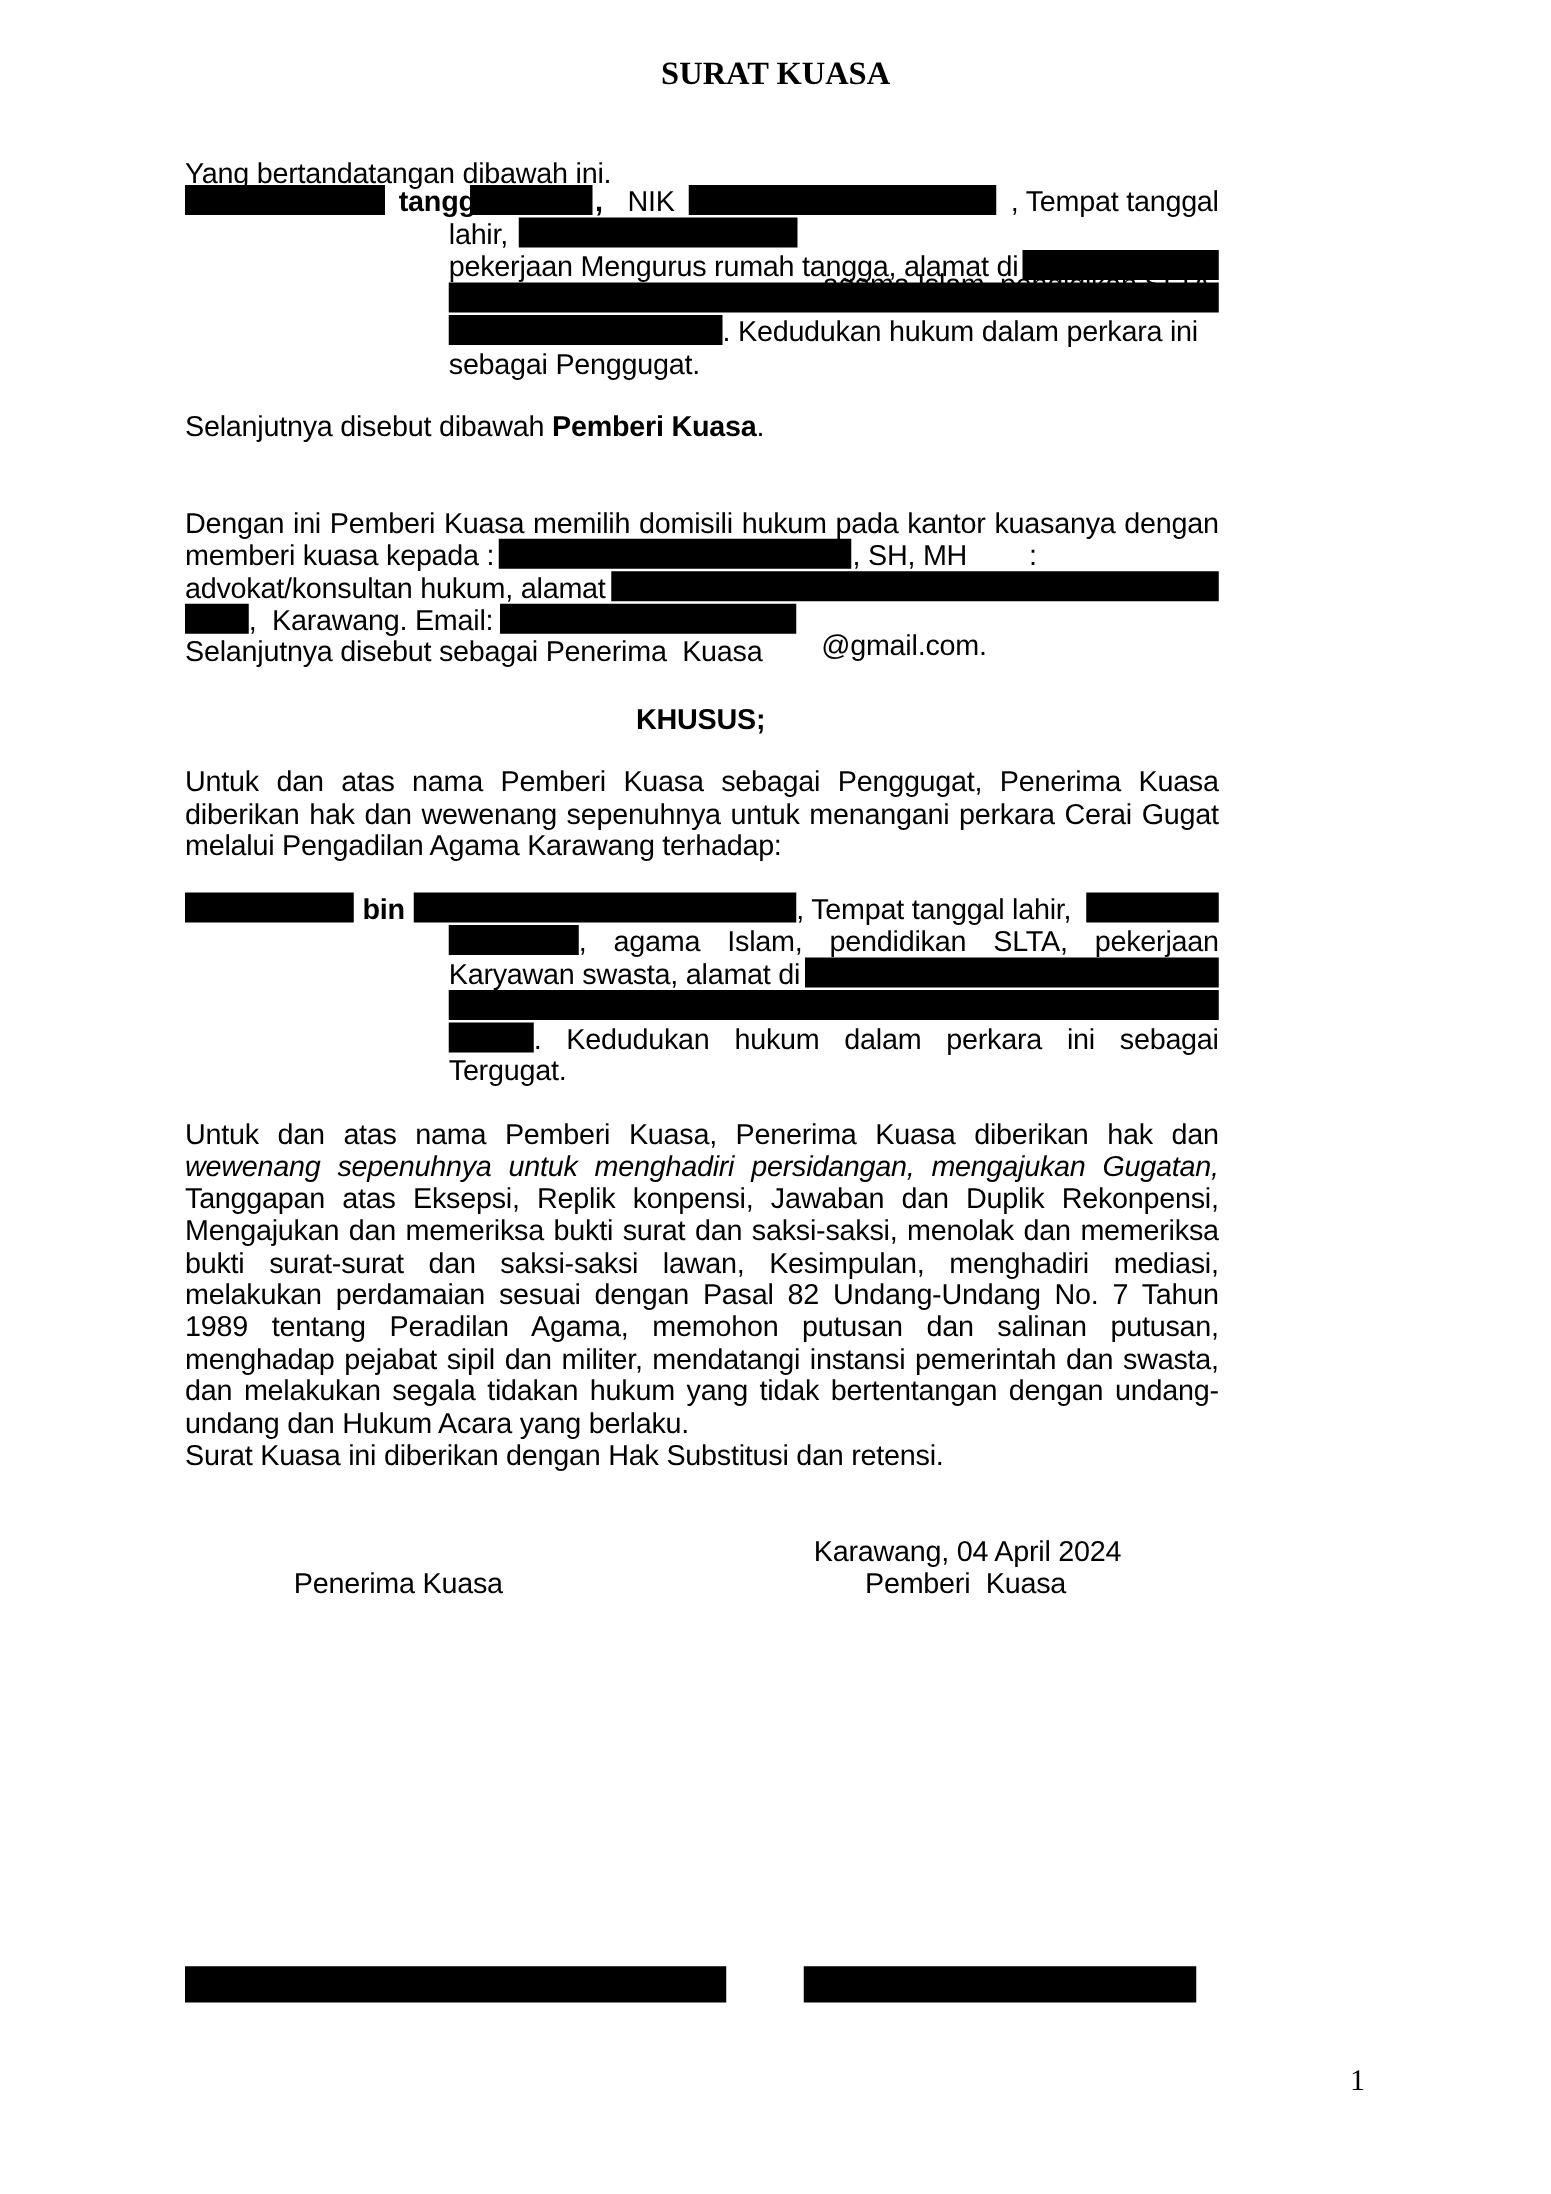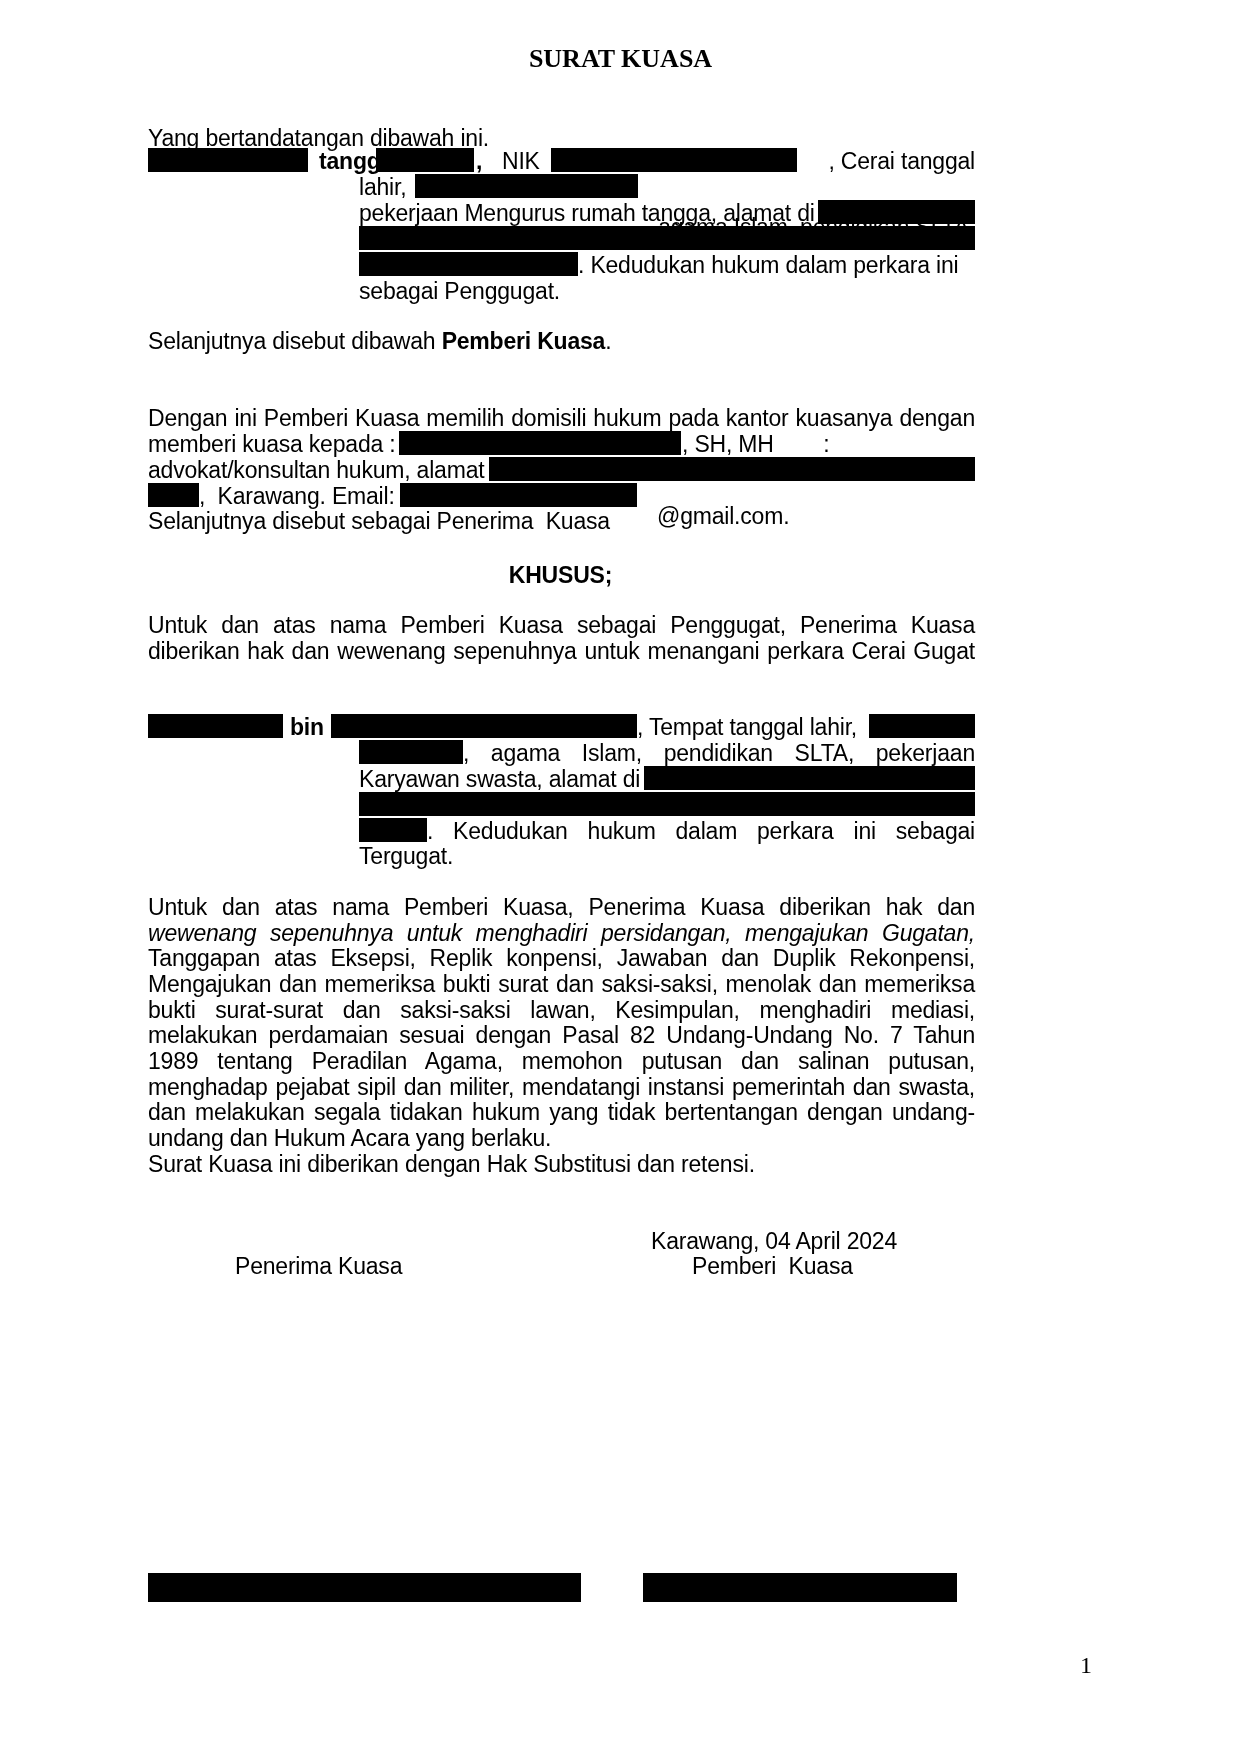--- a/index.html
+++ b/index.html
@@ -19,21 +19,21 @@
   <div class="title">SURAT KUASA</div>
 
   <div class="t" style="left:148px;top:124px;">Yang bertandatangan dibawah ini.</div>
 
   <div class="red" style="left:148px;top:148px;width:160px;height:24px;"></div>
   <div class="t b" style="left:319px;top:147px;">tangga</div>
   <div class="red" style="left:376px;top:148px;width:98px;height:24px;"></div>
   <div class="t b" style="left:476px;top:147px;">,</div>
   <div class="t" style="left:502px;top:147px;">NIK</div>
   <div class="red" style="left:551px;top:148px;width:246px;height:24px;"></div>
-  <div class="t" style="left:797px;top:147px;width:178px;text-align:right;">, Cerai tanggal</div>
+  <div class="t" style="left:797px;top:147px;width:178px;text-align:right;">, Tempat tanggal</div>
 
   <div class="t" style="left:359px;top:173px;">lahir,</div>
   <div class="red" style="left:415px;top:174px;width:223px;height:24px;"></div>
   <div class="t" style="left:639px;top:173px;width:336px;text-align:right;margin-top:40px;">, agama Islam, pendidikan SLTA,</div>
 
   <div class="t" style="left:359px;top:199px;">pekerjaan Mengurus rumah tangga, alamat di</div>
   <div class="red" style="left:818px;top:200px;width:157px;height:24px;"></div>
   <div class="red" style="left:359px;top:226px;width:616px;height:24px;"></div>
   <div class="red" style="left:359px;top:252px;width:219px;height:24px;"></div>
   <div class="t" style="left:578px;top:251px;width:397px;">. Kedudukan hukum dalam perkara ini</div>
@@ -50,20 +50,21 @@
   <div class="red" style="left:148px;top:483px;width:51px;height:24px;"></div>
   <div class="t" style="left:199px;top:482px;white-space:pre;">,  Karawang. Email:</div>
   <div class="red" style="left:400px;top:483px;width:237px;height:24px;"></div>
   <div class="t" style="left:637px;top:502px;padding-left:20px;">@gmail.com.</div>
   <div class="t" style="left:148px;top:507px;white-space:pre;">Selanjutnya disebut sebagai Penerima  Kuasa</div>
 
   <div class="t b" style="left:0;width:1121px;top:561px;text-align:center;">KHUSUS;</div>
 
   <div class="t" style="left:148px;top:611px;width:827px;text-align:justify;text-align-last:justify;">Untuk dan atas nama Pemberi Kuasa sebagai Penggugat, Penerima Kuasa</div>
   <div class="t" style="left:148px;top:637px;width:827px;text-align:justify;text-align-last:justify;">diberikan hak dan wewenang sepenuhnya untuk menangani perkara Cerai Gugat</div>
+  <div class="t" style="left:148px;top:662px;">melalui Pengadilan Agama Karawang terhadap:</div>
 
   <div class="red" style="left:148px;top:714px;width:135px;height:24px;"></div>
   <div class="t b" style="left:290px;top:713px;">bin</div>
   <div class="red" style="left:331px;top:714px;width:306px;height:24px;"></div>
   <div class="t" style="left:637px;top:713px;">, Tempat tanggal lahir,</div>
   <div class="red" style="left:869px;top:714px;width:106px;height:24px;"></div>
 
   <div class="red" style="left:359px;top:740px;width:104px;height:24px;"></div>
   <div class="t" style="left:463px;top:739px;width:512px;text-align:justify;text-align-last:justify;">, agama Islam, pendidikan SLTA, pekerjaan</div>
   <div class="t" style="left:359px;top:765px;">Karyawan swasta, alamat di</div>

